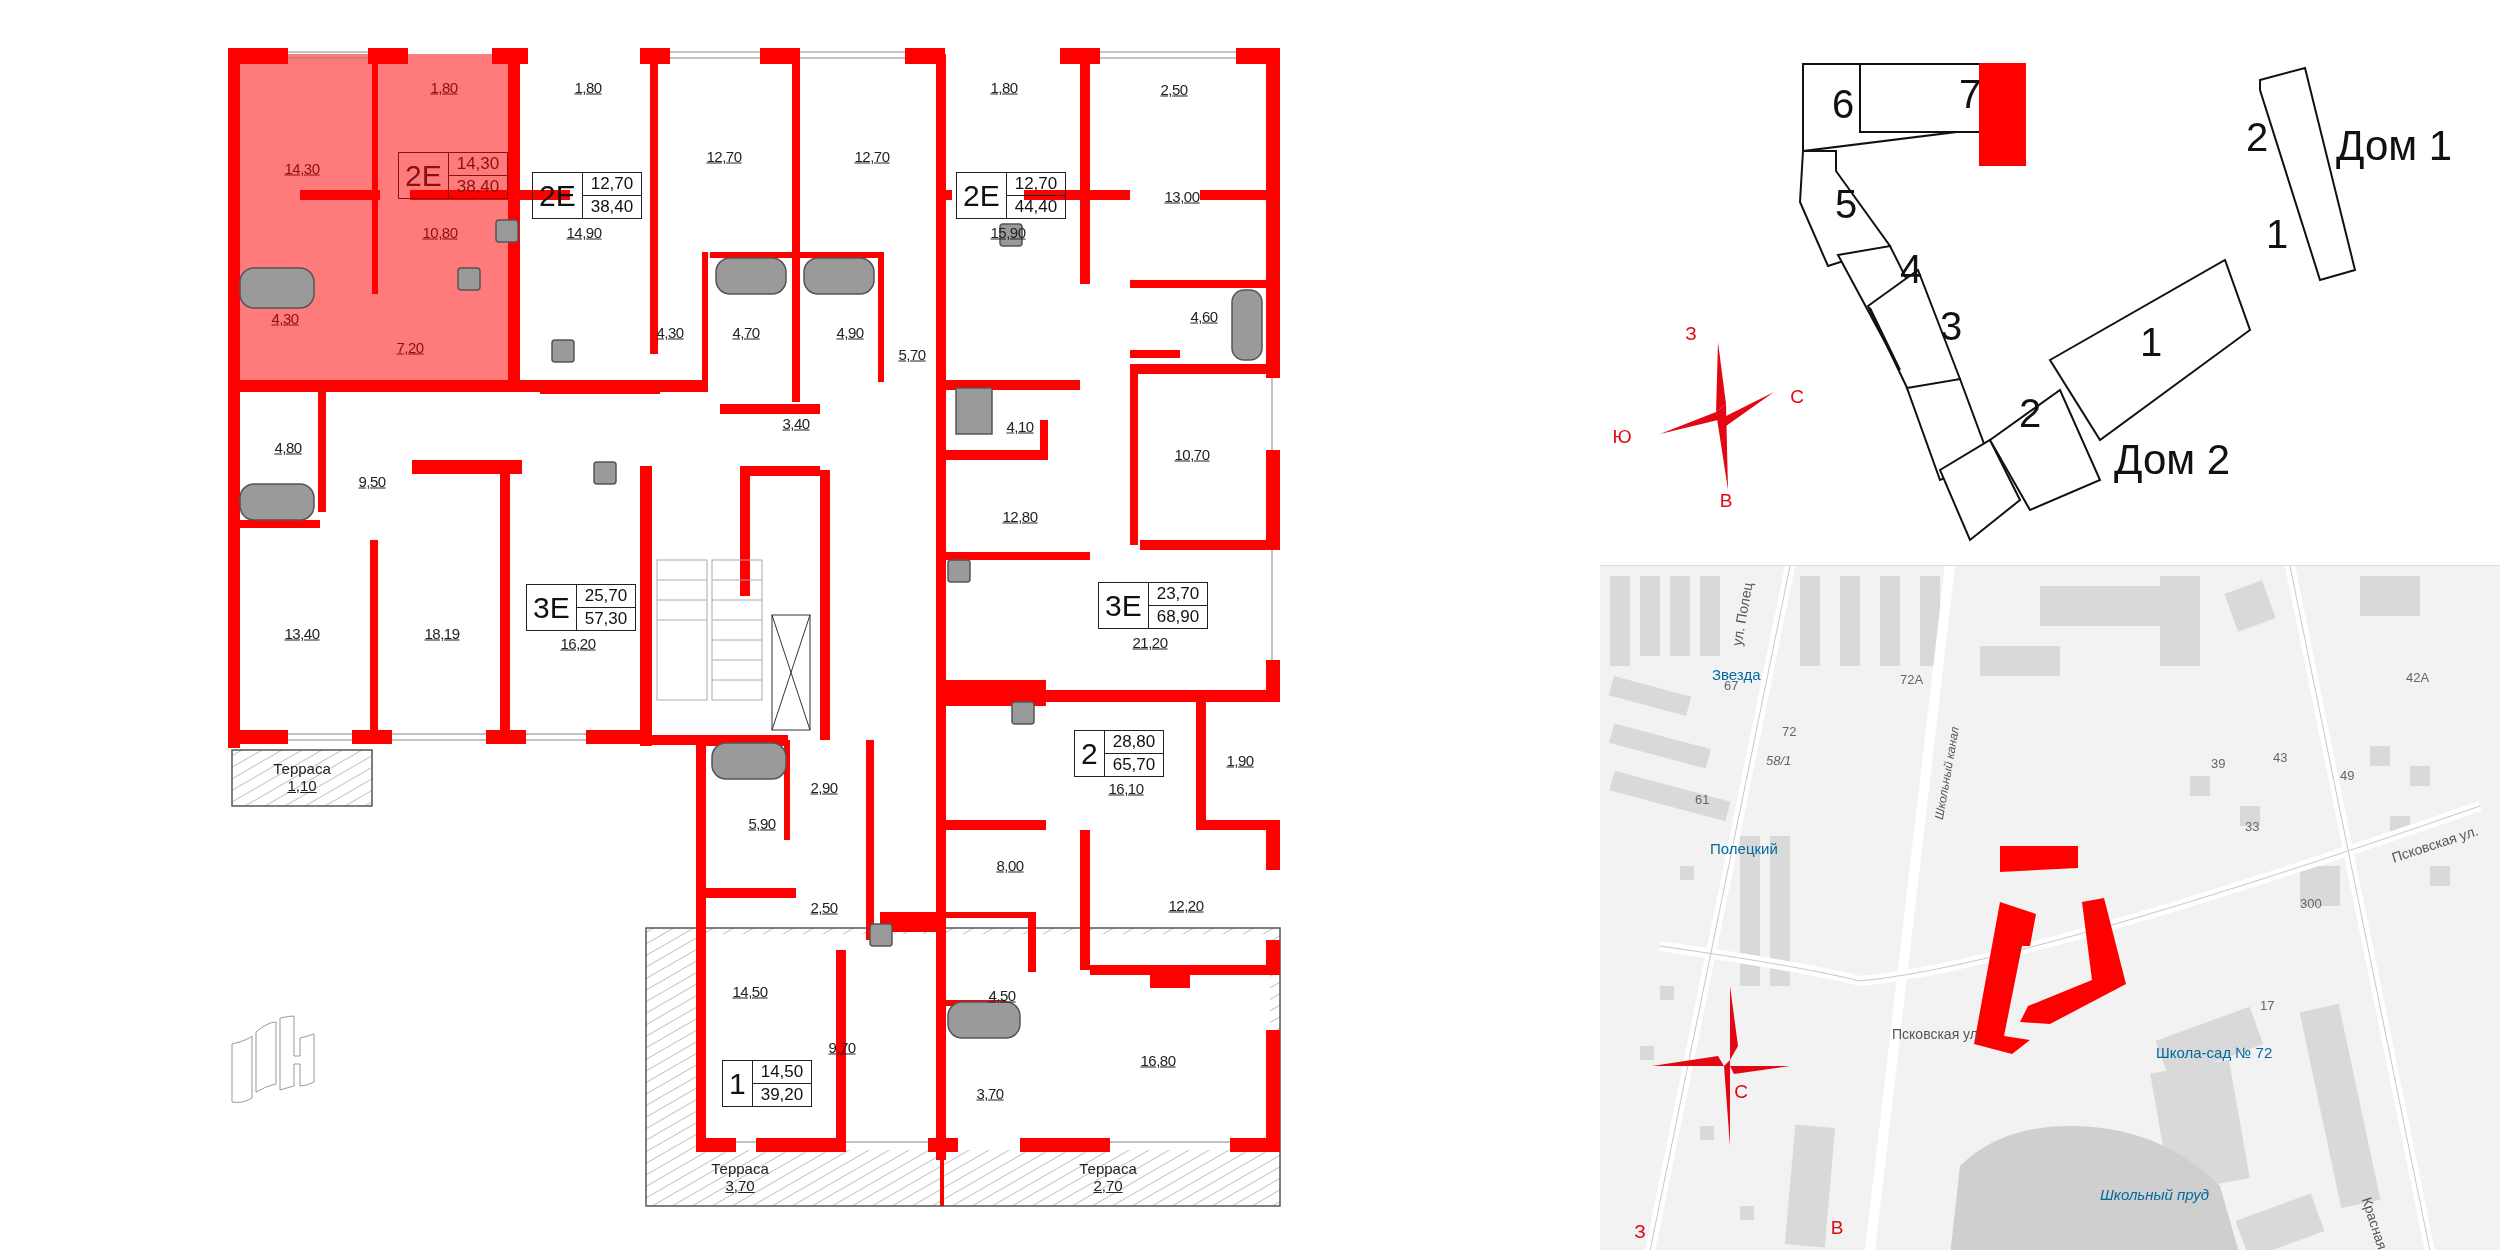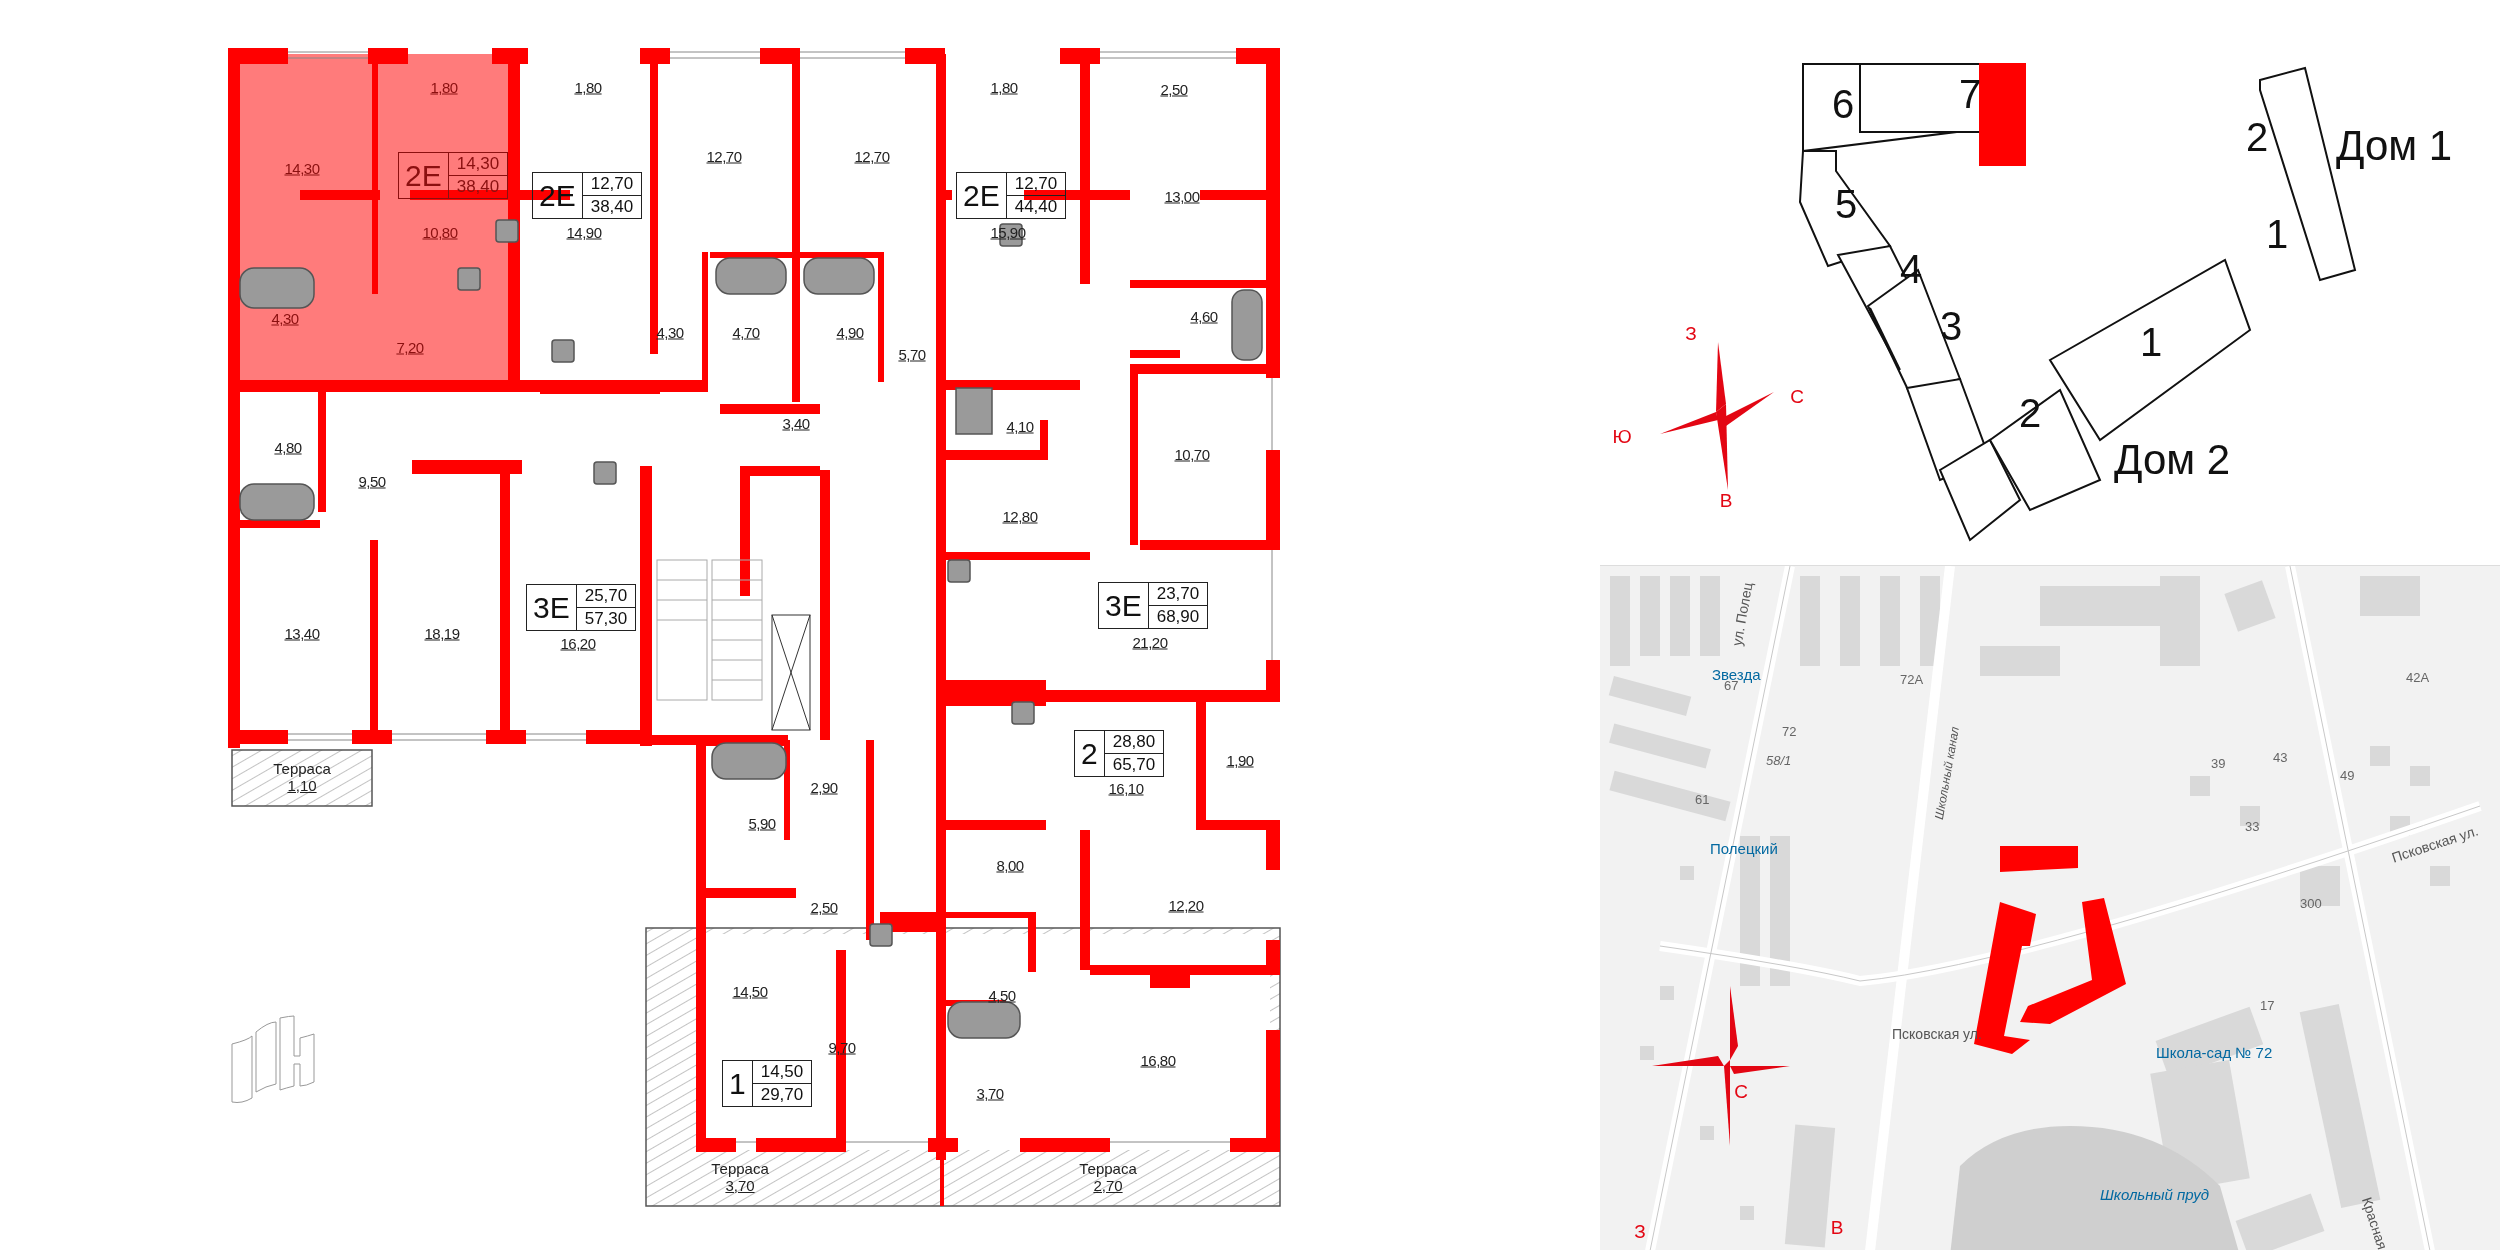--- a/index.html
+++ b/index.html
@@ -281,21 +281,21 @@
     <div class="apt-type">2</div>
     <div class="apt-areas">
       <span>28,80</span>
       <span>65,70</span>
     </div>
   </div>
   <div class="apt-box" style="left:722px;top:1060px;">
     <div class="apt-type">1</div>
     <div class="apt-areas">
       <span>14,50</span>
-      <span>29,70</span>
+      <span>39,20</span>
     </div>
   </div>
 
   <div class="abs" style="left:302px;top:760px;text-align:center;transform:translateX(-50%);font-size:15px;color:#222;">
     <div>Терраса</div>
     <div style="text-decoration:underline">1,10</div>
   </div>
   <div class="abs" style="left:740px;top:1160px;text-align:center;transform:translateX(-50%);font-size:15px;color:#222;">
     <div>Терраса</div>
     <div style="text-decoration:underline">3,70</div>

